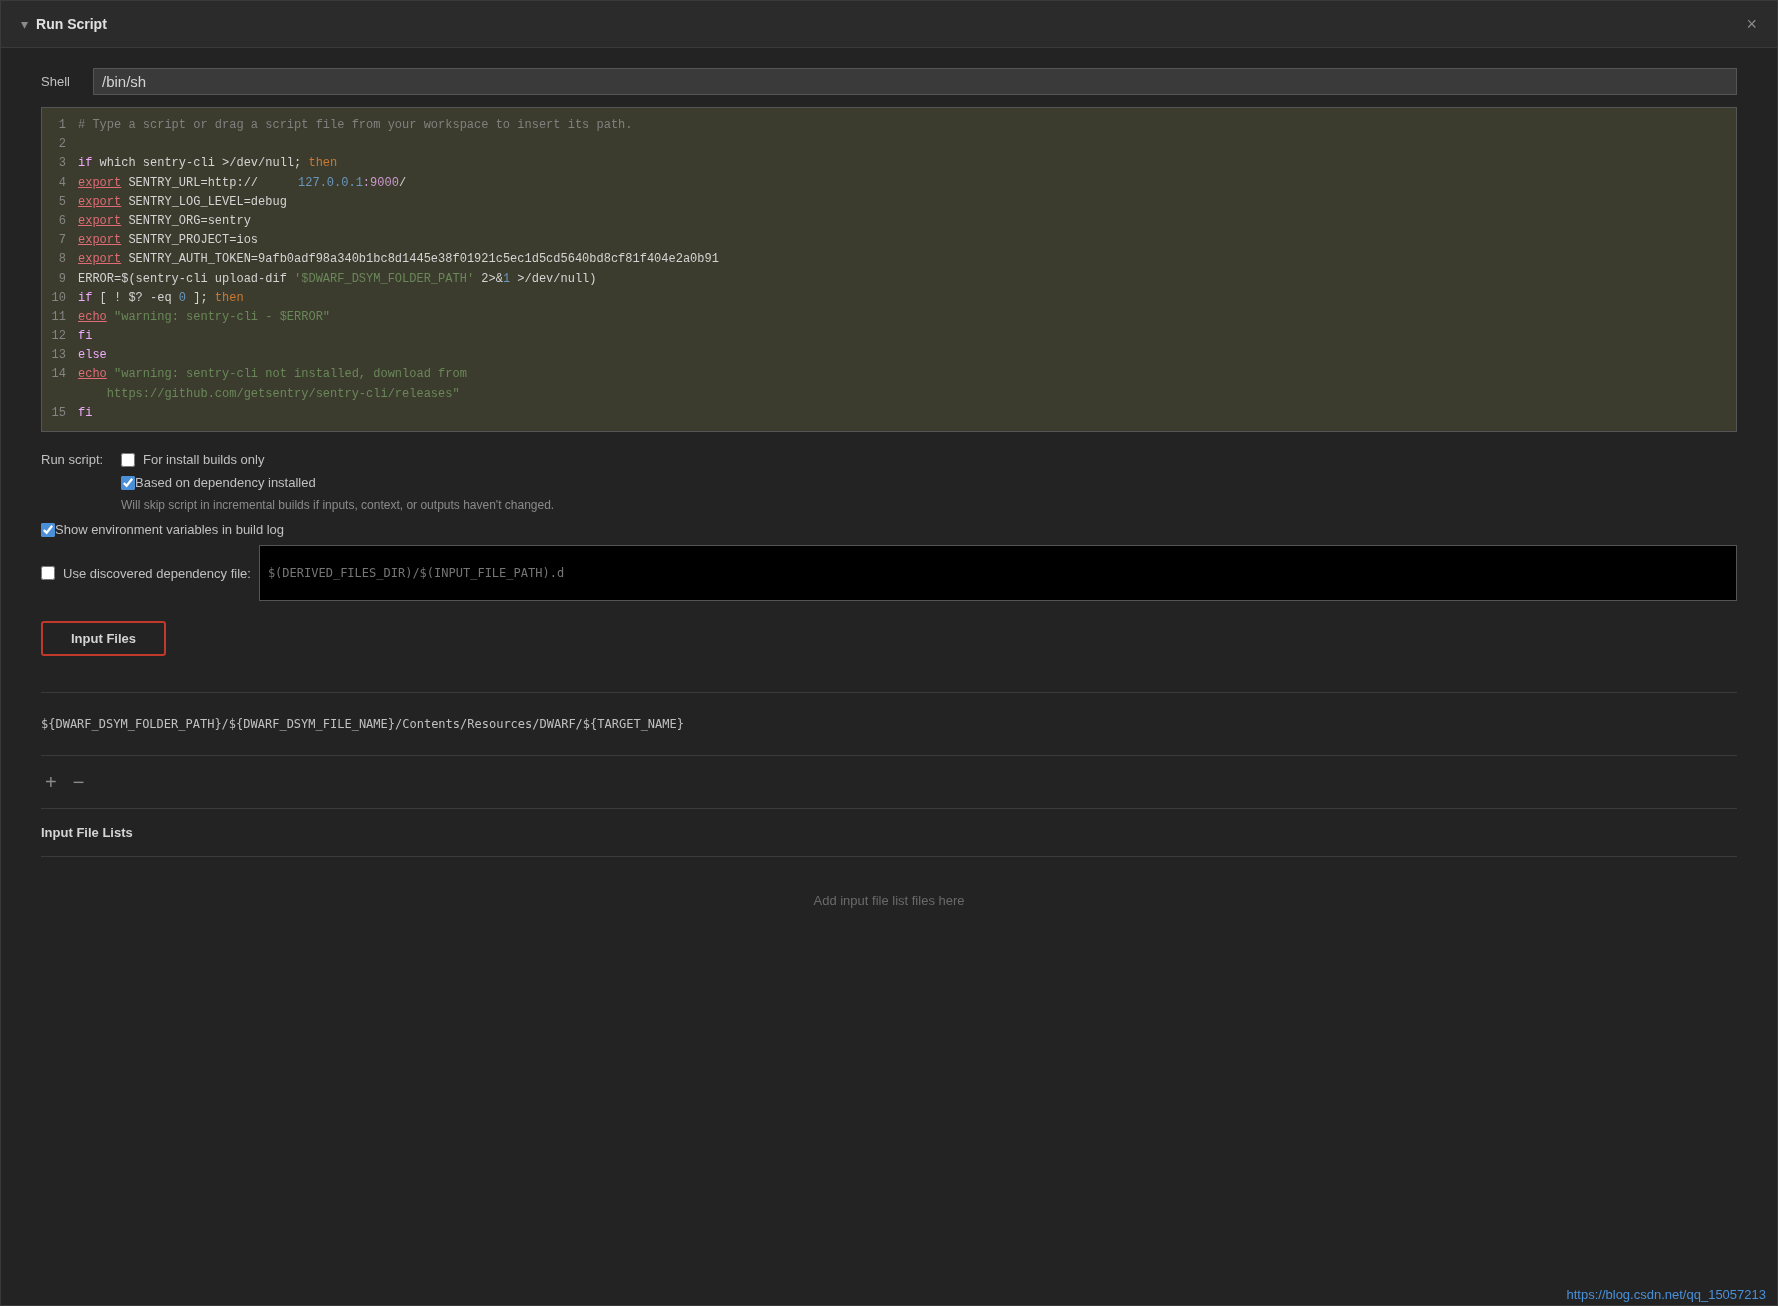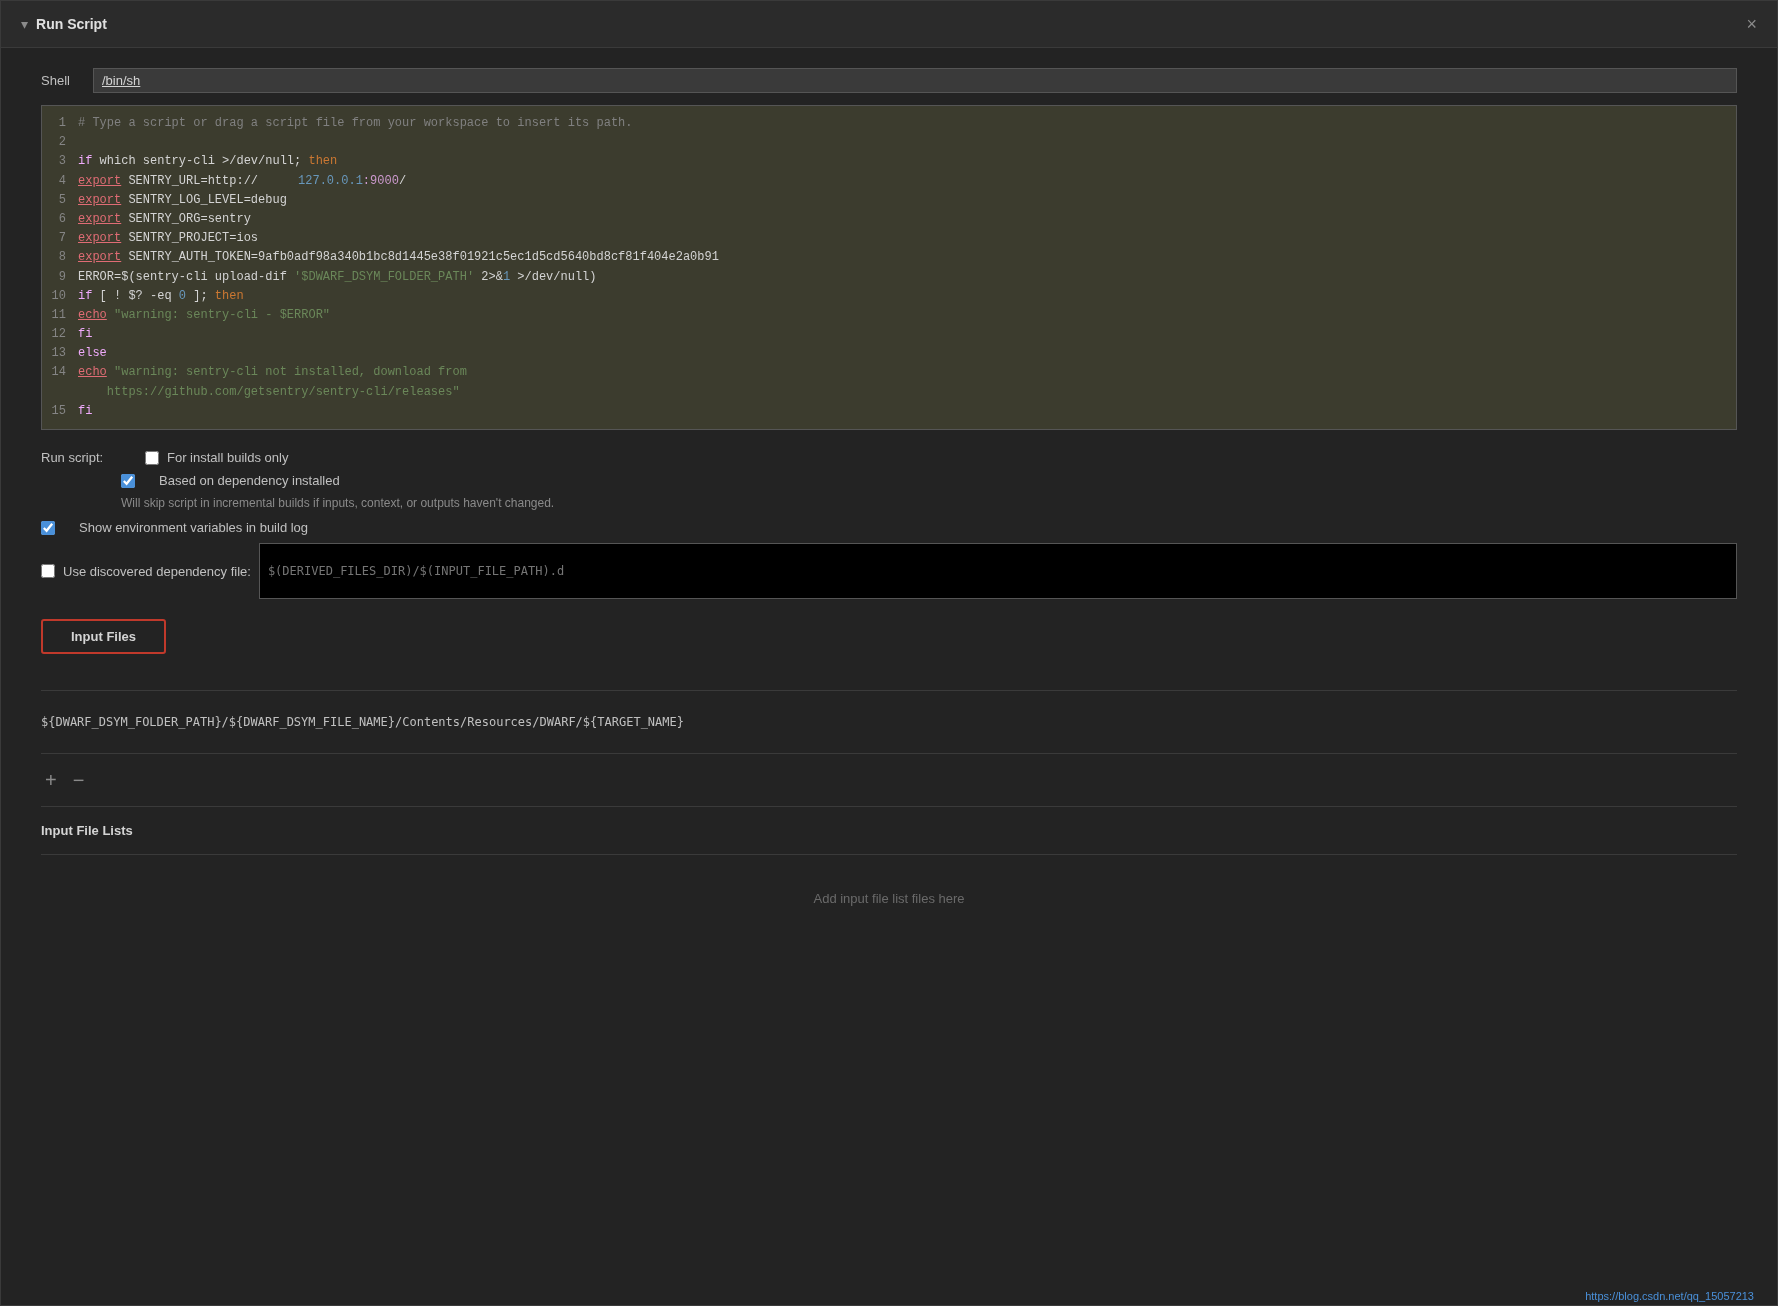--- a/index.html
+++ b/index.html
@@ -67,25 +67,24 @@
     .shell-label {
       color: #c0c0c0;
       font-size: 13px;
       min-width: 40px;
     }
 
     .shell-input {
       background: #3a3a3a;
       border: 1px solid #555;
       color: #d4d4d4;
-      font-size: 13px;
+      font-size: 15px;
       padding: 4px 8px;
       flex: 1;
       outline: none;
-      text-decoration: underline;
     }
 
     .code-editor {
       background: #3c3c2e;
       border: 1px solid #555;
       font-family: "Menlo", "Monaco", "Courier New", monospace;
       font-size: 12px;
       line-height: 1.6;
       padding: 8px 0;
       margin-bottom: 20px;
@@ -124,21 +123,21 @@
     .port-color { color: #cc99cd; }
     .echo-str { color: #6a8759; }
 
     .options-section {
       margin-bottom: 12px;
     }
 
     .option-row {
       display: flex;
       align-items: center;
-      gap: 24px;
+      gap: 0;
       margin-bottom: 8px;
     }
 
     .option-row.indented {
       margin-left: 80px;
     }
 
     .option-label {
       color: #c0c0c0;
       font-size: 13px;
@@ -228,24 +227,24 @@
     .add-file-hint {
       color: #6a6a6a;
       font-size: 13px;
       text-align: center;
       padding: 20px 0;
     }
 
     .status-bar {
       position: fixed;
       bottom: 0;
-      right: 12px;
+      right: 0;
       padding: 4px 12px;
       color: #4a90d9;
-      font-size: 11px;
+      font-size: 13px;
       text-decoration: none;
     }
 
     .run-script-label {
       color: #c0c0c0;
       font-size: 13px;
       min-width: 80px;
     }
 
     .option-row-inline {

